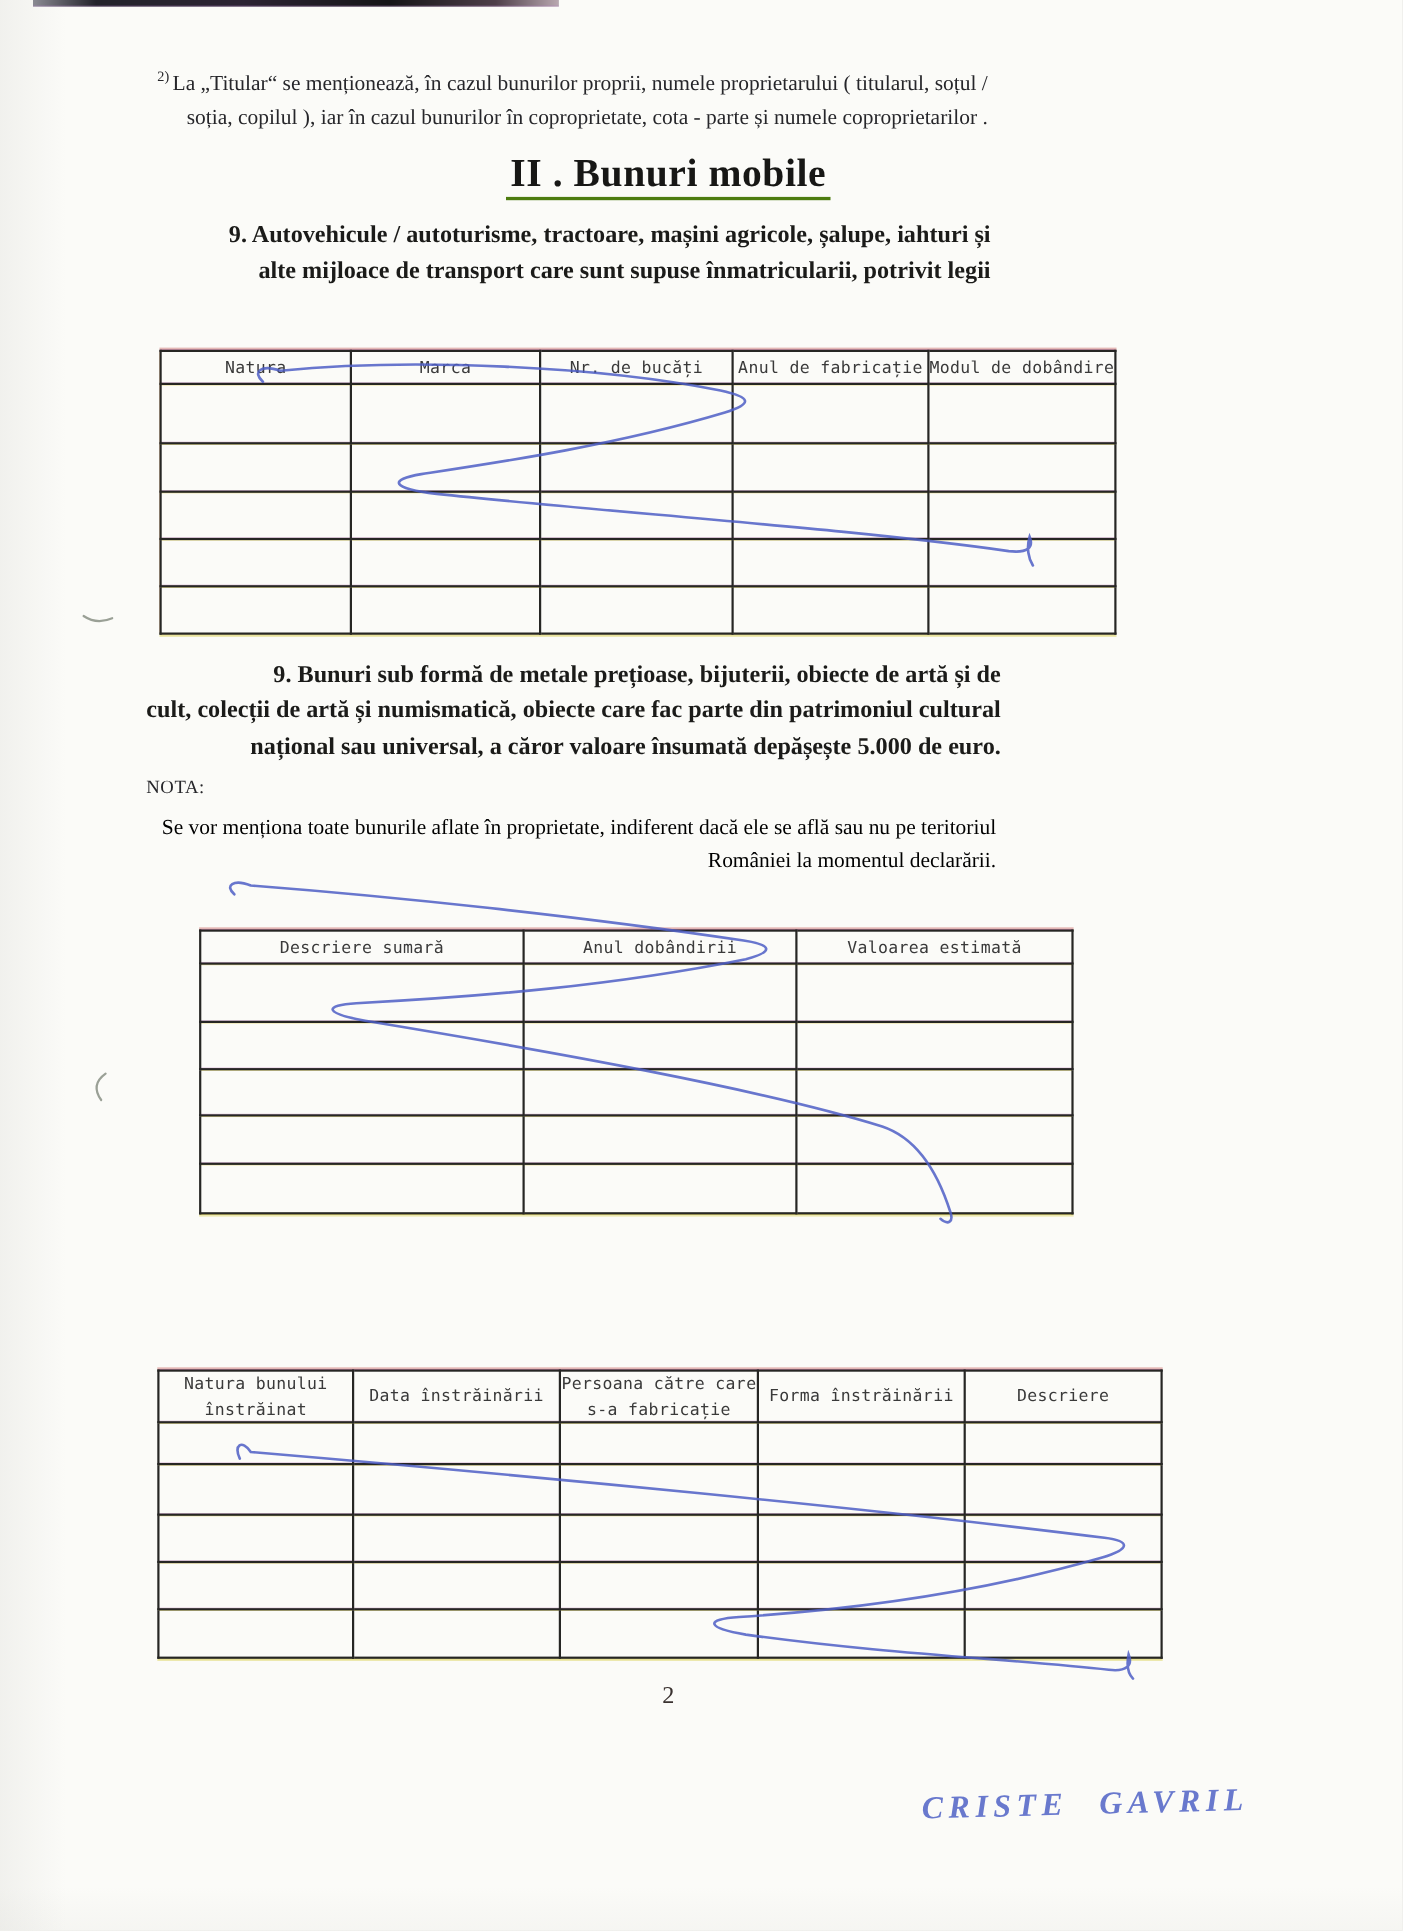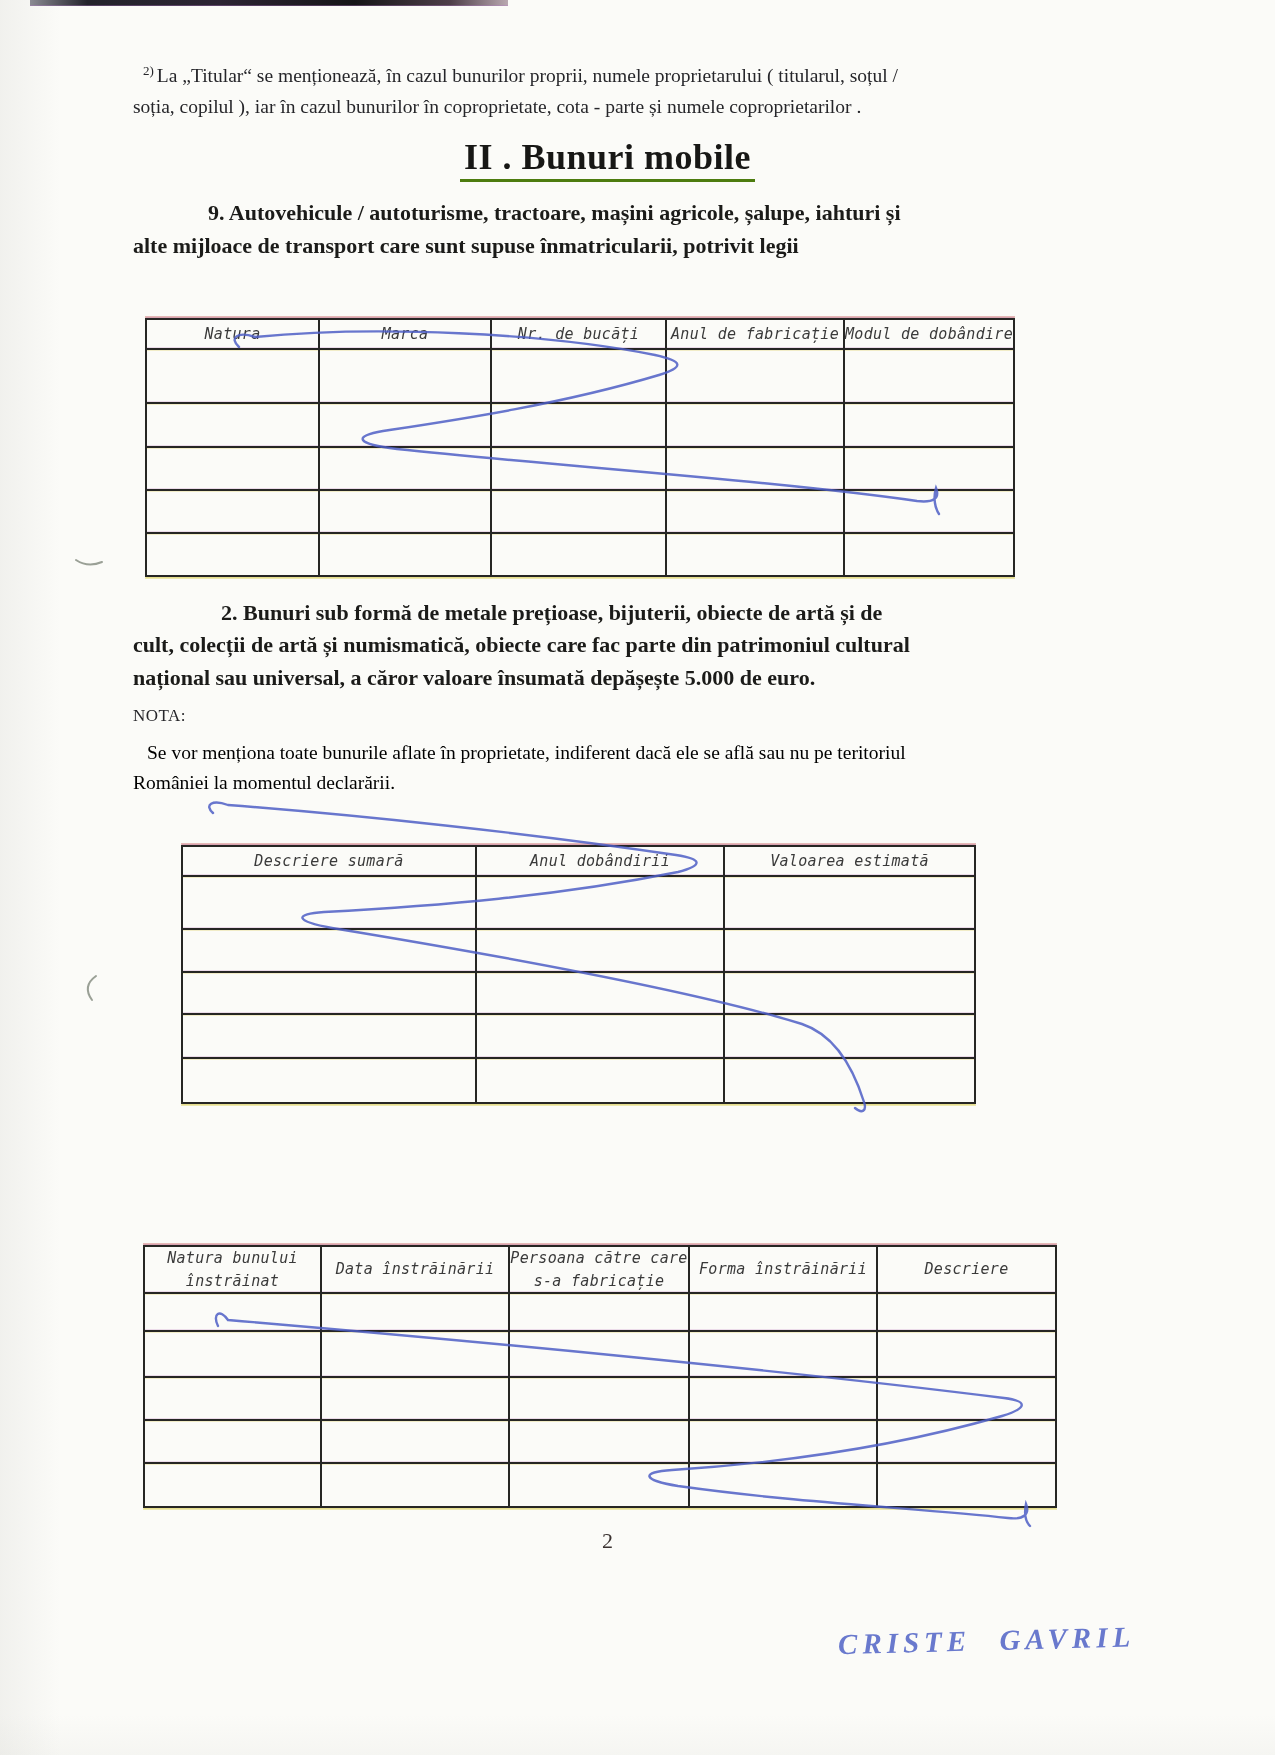--- a/index.html
+++ b/index.html
@@ -18,21 +18,21 @@
     background:linear-gradient(90deg, rgba(210,210,205,.25) 0, rgba(255,255,255,0) 60px),
                linear-gradient(0deg, rgba(220,220,215,.18) 0, rgba(255,255,255,0) 40px);
     pointer-events:none;
   }
   .scan-bar{
     position:absolute;left:30px;top:0;width:478px;height:5px;
     background:linear-gradient(90deg,#8a8a92,#23232b 12%,#2c2433 40%,#151517 68%,#4e3f49 88%,#b9a8b0);
     border-bottom:1px solid rgba(180,120,200,.35);
   }
   .abs{position:absolute;}
-  .line{white-space:nowrap;}
+  .line{white-space:nowrap;text-align:right;}
 
   
   .footnote{left:133px;top:60px;font-size:19.5px;line-height:1.6;color:#26262a;}
   .footnote .first{padding-left:10px;}
   .footnote sup{font-size:13px;vertical-align:super;margin-right:3px;}
 
   
   .h2-wrap{left:0;top:136px;width:1215px;text-align:center;}
   .h2-wrap span{
     font-size:36px;font-weight:bold;letter-spacing:.5px;
@@ -51,21 +51,21 @@
   .h3-wrap{left:0;top:1131px;width:1215px;text-align:center;font-weight:bold;color:#171715;}
   .h3-wrap .l{font-size:25.5px;line-height:1.55;}
   .h3-wrap .l span{border-bottom:3px solid #1d1d1b;padding:0 2px 1px 2px;}
 
   
   table.doc{border-collapse:collapse;table-layout:fixed;background:transparent;}
   table.doc th, table.doc td{
     border:2.6px solid #262624;
     padding:0;
   }
-  table.doc tr{ box-shadow:0 1.5px 0 rgba(205,185,30,.45), 0 -1.5px 0 rgba(150,40,150,.30);font-style:italic; }
+  table.doc tr{ box-shadow:0 1.5px 0 rgba(205,185,30,.45), 0 -1.5px 0 rgba(150,40,150,.30); }
   table.doc{ box-shadow:0 -2px 0 rgba(190,60,60,.35), 0 2px 0 rgba(215,205,60,.4); }
   table.doc th{
     font-family:"DejaVu Sans Mono", monospace;
     font-weight:normal;font-size:15px;color:#3a3a3a;
     text-align:center;letter-spacing:.3px;
     height:28px;vertical-align:middle;
   }
   .t3 th{height:58px;white-space:pre-line;line-height:1.5;}
   .t1{left:145px;top:318px;width:868px;}
   .t2{left:145px;top:845px;width:793px;margin-left:36px;}
@@ -157,21 +157,21 @@
           <td></td>
           <td></td>
           <td></td>
           <td></td>
           <td></td>
         </tr>
     </tbody>
   </table>
 
   <div class="abs para s2">
-    <div class="line first">2. Bunuri sub formă de metale prețioase, bijuterii, obiecte de artă și de</div>
+    <div class="line first">9. Bunuri sub formă de metale prețioase, bijuterii, obiecte de artă și de</div>
     <div class="line">cult, colecții de artă și numismatică, obiecte care fac parte din patrimoniul cultural</div>
     <div class="line">național sau universal, a căror valoare însumată depășește 5.000 de euro.</div>
   </div>
 
   <div class="abs nota-label">NOTA:</div>
   <div class="abs nota-text">
     <div class="line first">Se vor menționa toate bunurile aflate în proprietate, indiferent dacă ele se află sau nu pe teritoriul</div>
     <div class="line">României la momentul declarării.</div>
   </div>
 

